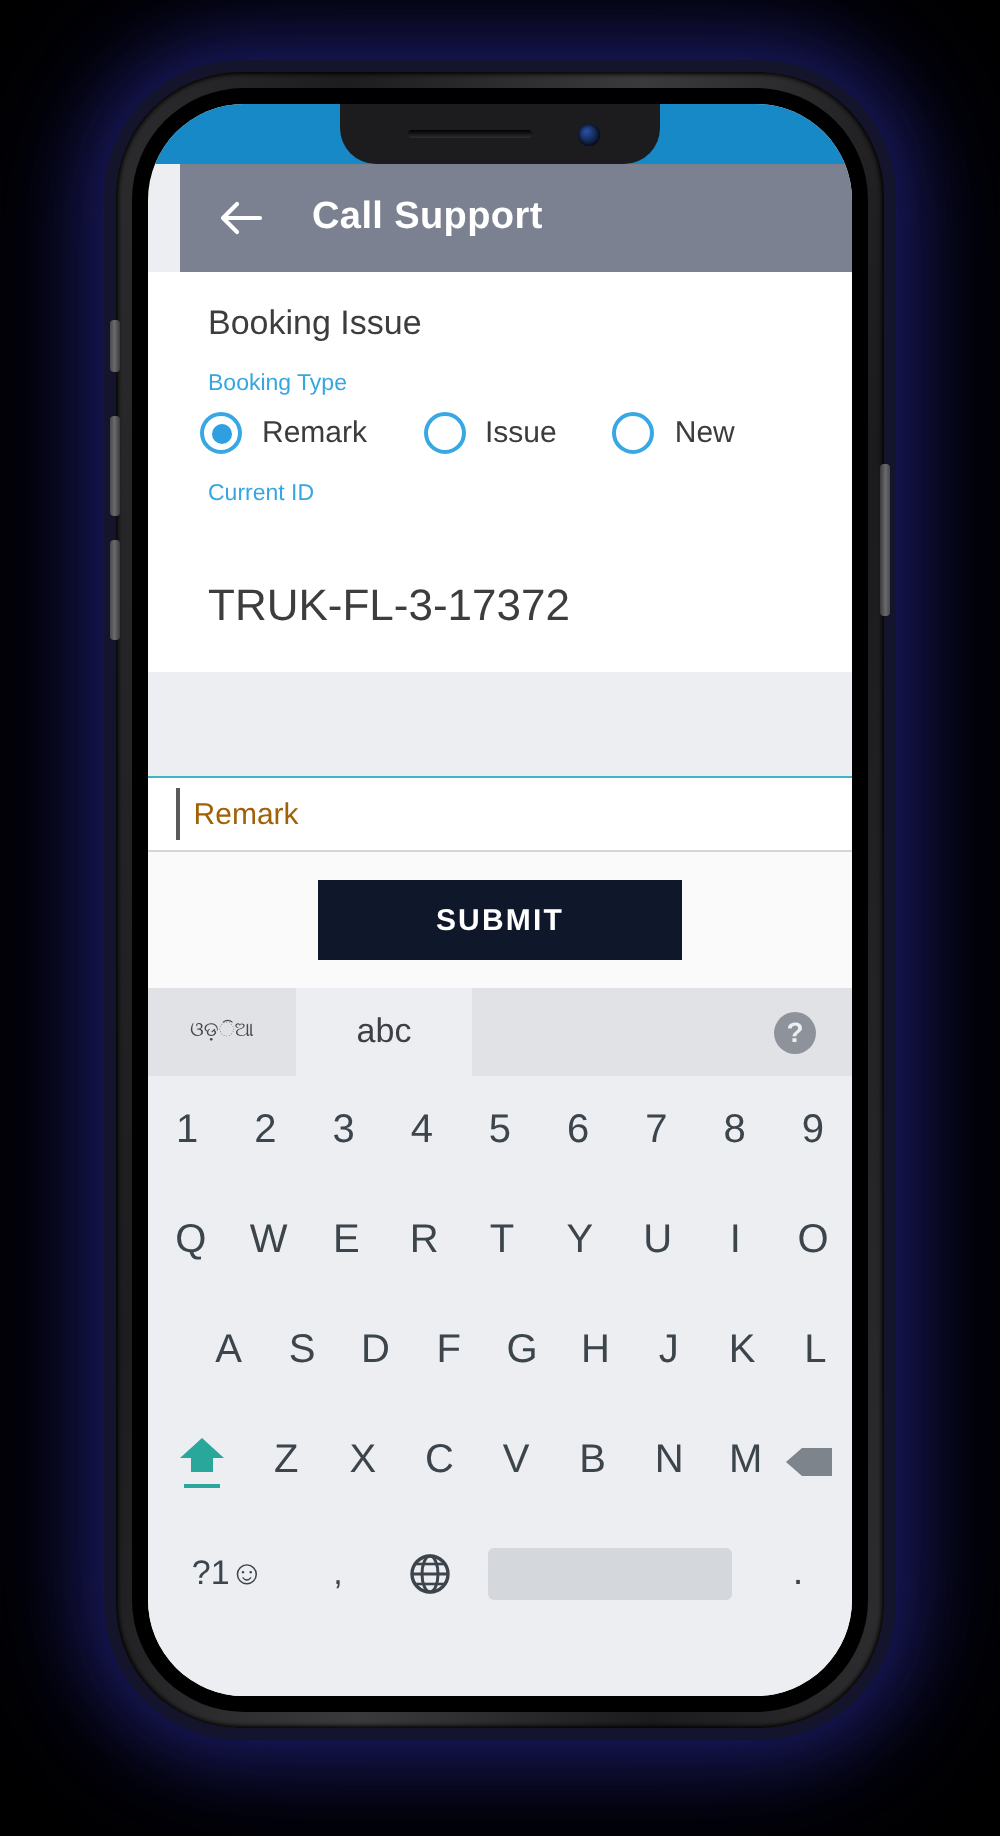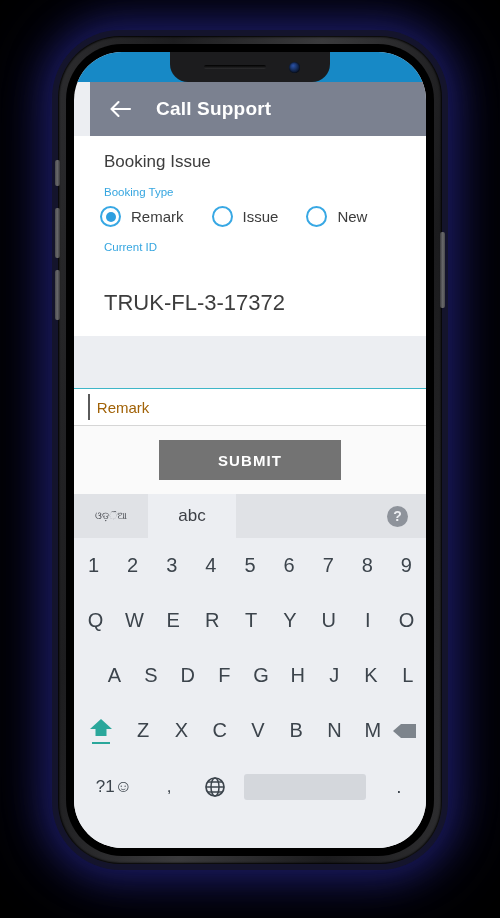--- a/index.html
+++ b/index.html
@@ -78,21 +78,21 @@
   
   .remark-wrap{position:absolute;left:0;top:336px;width:100%;height:38px;background:#fff;
     border-top:1.6px solid #3fb6c8;border-bottom:1.6px solid #d6d6d6;box-sizing:border-box;
     display:flex;align-items:center;}
   .caret{width:1.8px;height:26px;background:#5a5a5a;margin-left:14px;}
   .remark-ph{font-size:15px;color:#a16207;margin-left:7px;}
 
   
   .submit-area{position:absolute;left:0;top:374px;width:100%;height:68px;background:#fafafa;
     display:flex;align-items:center;justify-content:center;}
-  .submit-btn{background:#737373;color:#fff;font-size:15px;font-weight:bold;letter-spacing:1.1px;
+  .submit-btn{background:#0f172a;color:#fff;font-size:15px;font-weight:bold;letter-spacing:1.1px;
     width:182px;height:40px;border:none;display:flex;align-items:center;justify-content:center;}
 
   
   .keyboard{position:absolute;left:0;top:442px;width:100%;bottom:0;background:#eceef2;}
   .kb-toolbar{display:flex;align-items:center;height:44px;background:#e0e2e6;}
   .kb-tab{height:44px;display:flex;align-items:center;justify-content:center;font-size:17px;color:#3c3f45;}
   .kb-tab.active{background:#eceef2;width:88px;}
   .kb-tab.script{width:74px;font-size:10px;line-height:1.02;text-align:center;color:#44474d;}
   .kb-help{margin-left:auto;margin-right:18px;width:21px;height:21px;border-radius:50%;
     background:#8e939b;color:#eceef2;font-size:14px;font-weight:bold;

